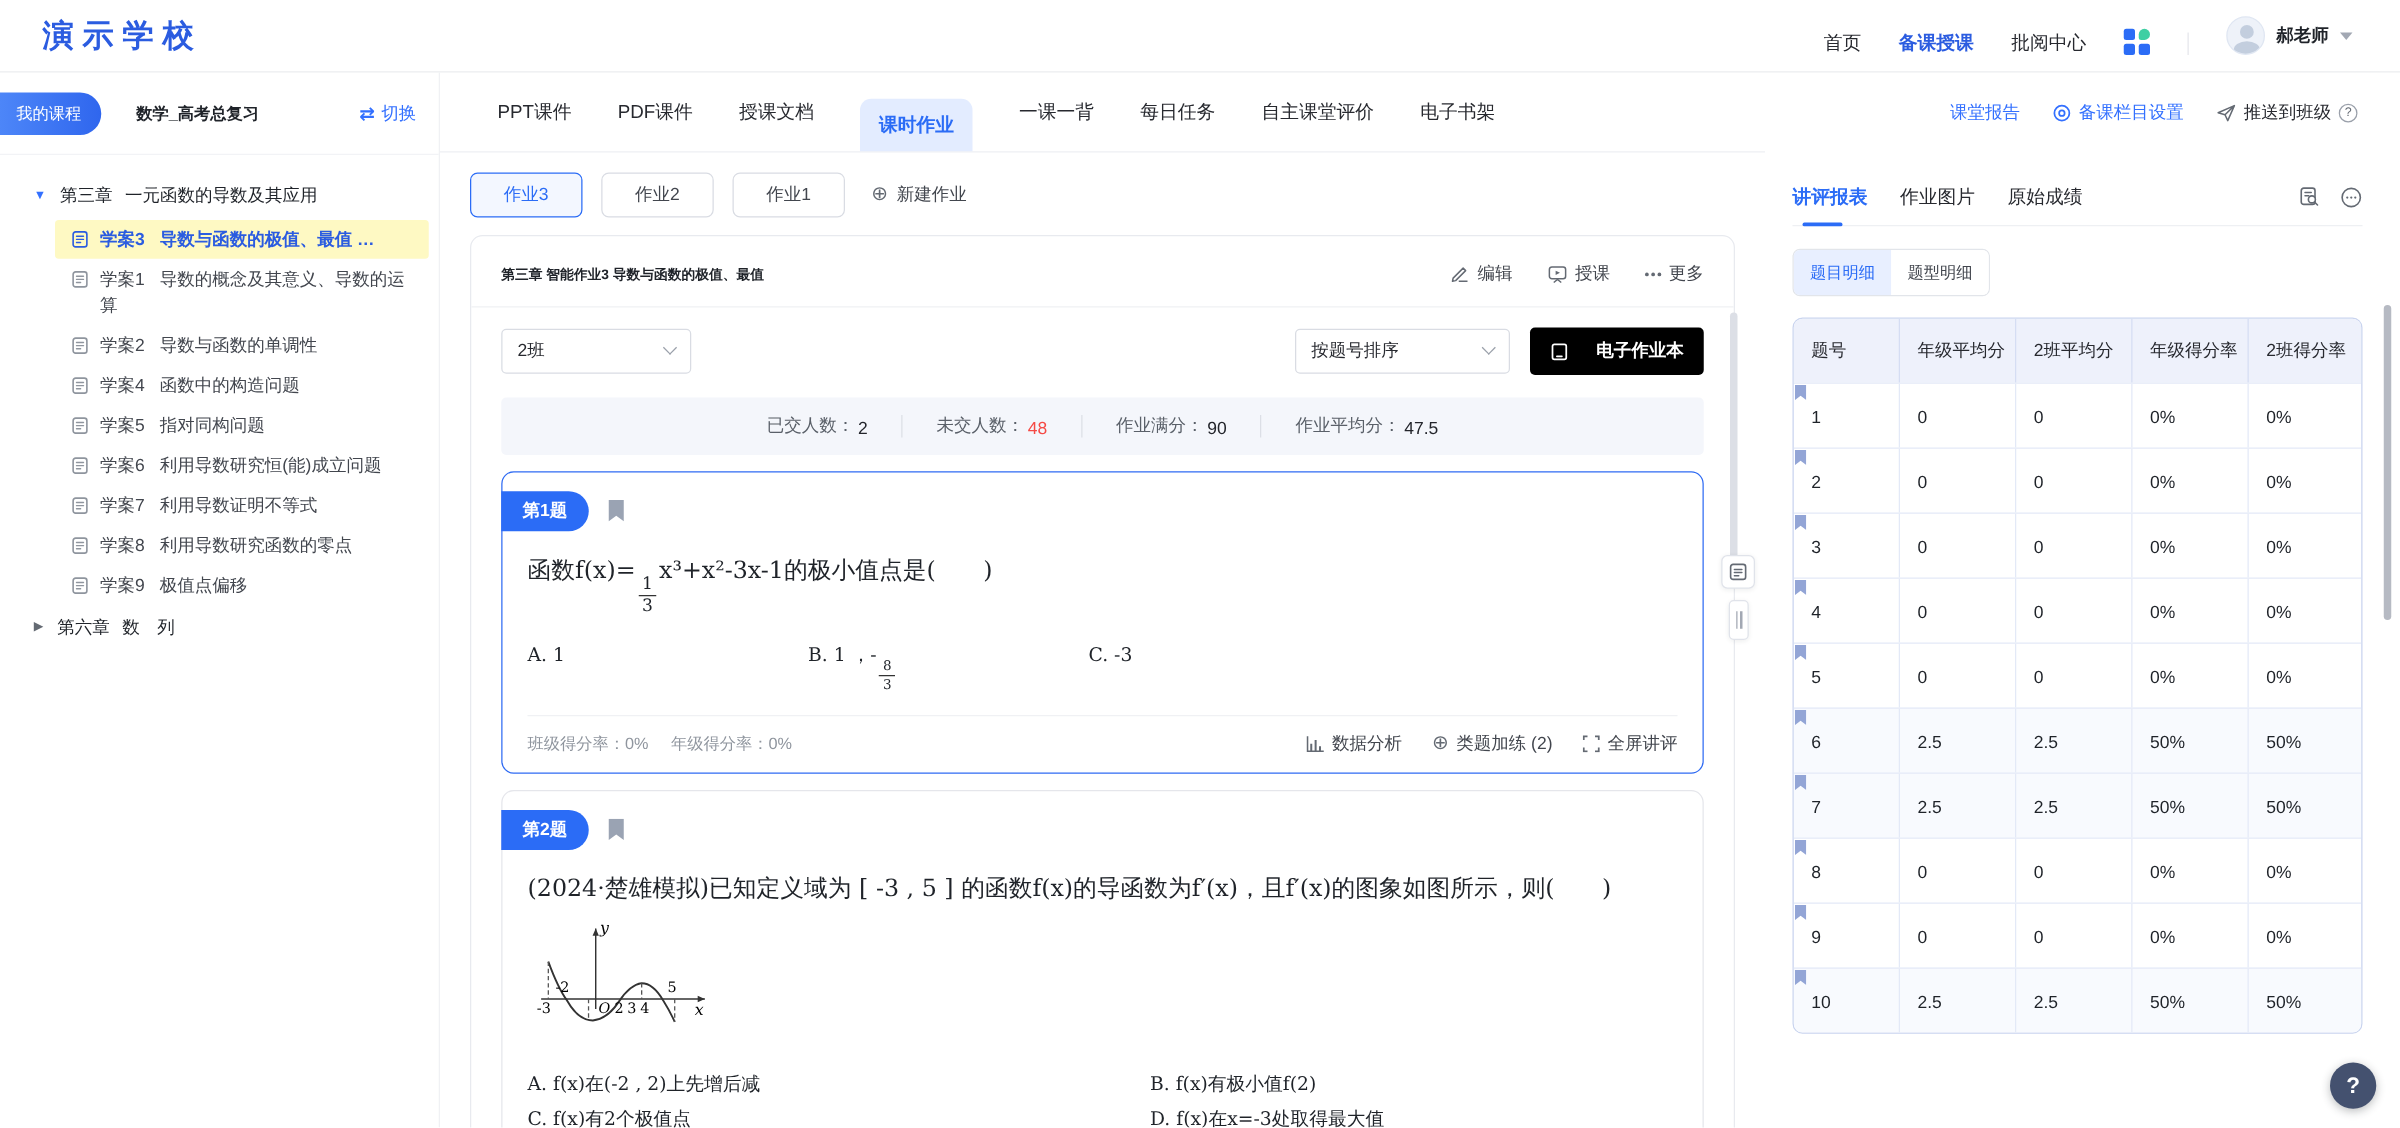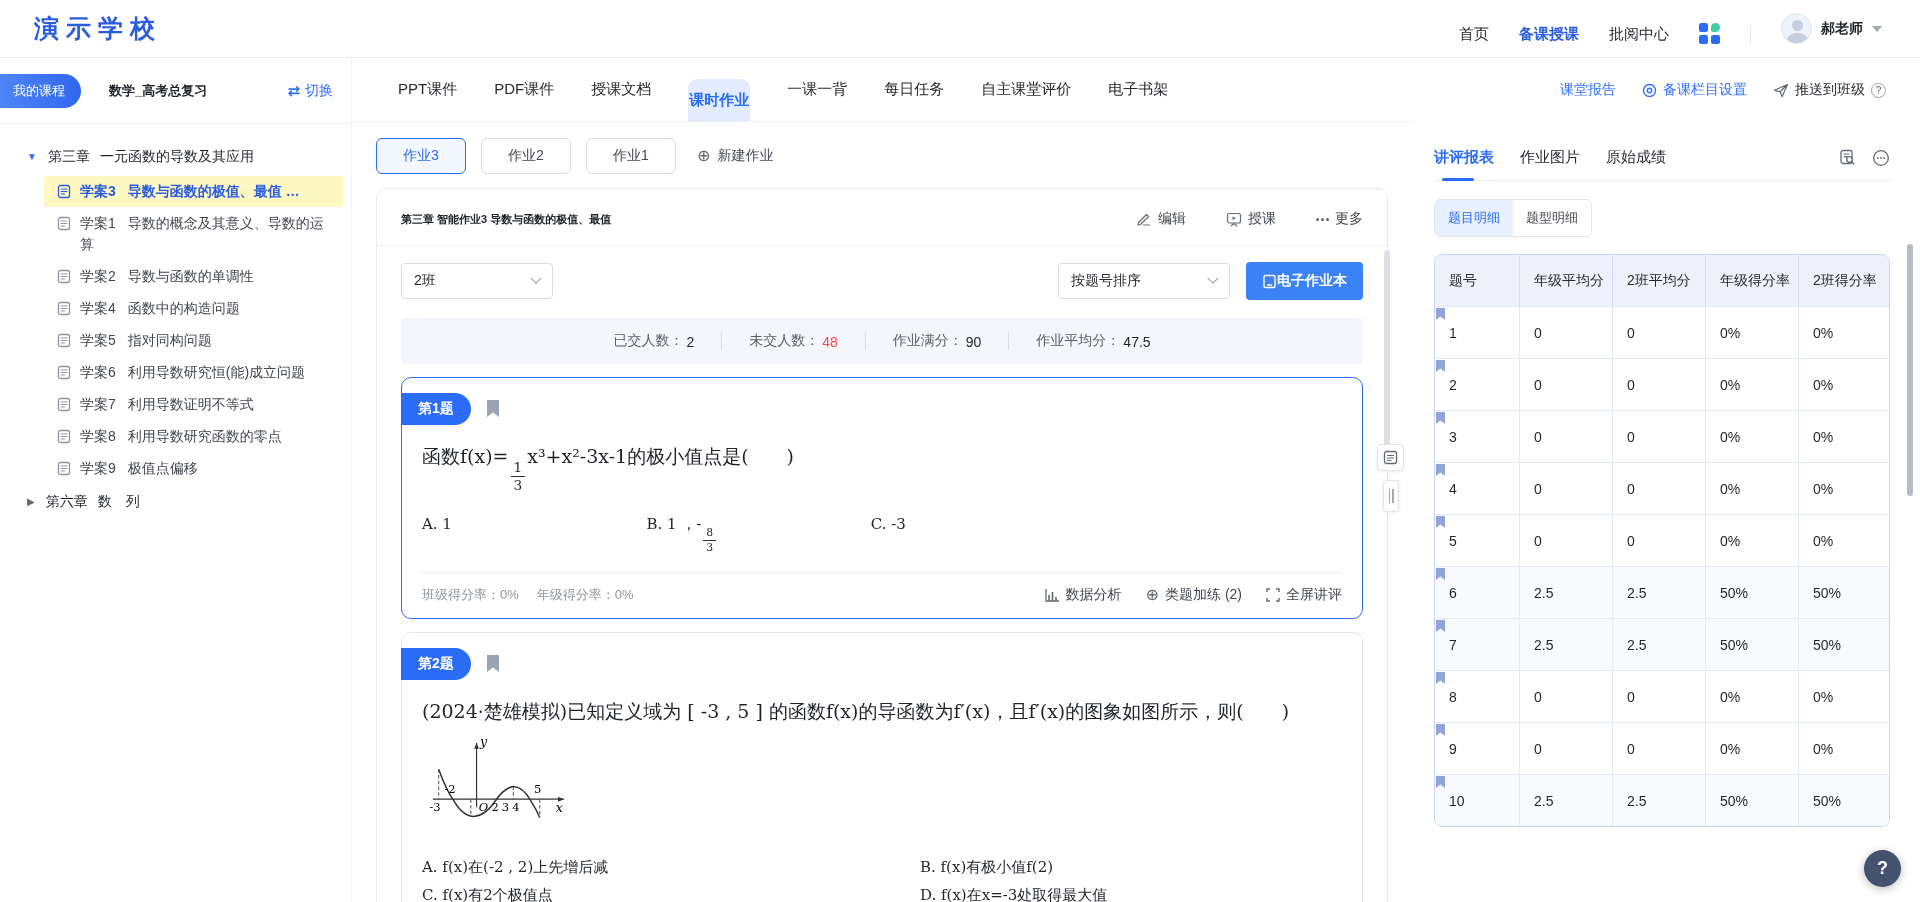--- a/index.html
+++ b/index.html
@@ -40,47 +40,47 @@
   .lesson .doc-ic{flex:none;margin-top:3px}
   .lesson .doc-ic rect,.lesson .doc-ic path{stroke:#8f959e}
   .lesson.active{background:#fef9c3;color:#2b5ce0;font-weight:bold}
   .lesson.active .doc-ic rect,.lesson.active .doc-ic path{stroke:#2b5ce0}
   .lesson .l-label{margin-right:12px}
   
   .content{flex:1;display:flex;flex-direction:column;min-width:0}
   .tabbar{display:flex;height:64px;flex:none}
   .tabbar-left{width:1060px;flex:none;display:flex;align-items:center;gap:37px;padding-left:46px;border-bottom:1px solid #eef0f3}
   .tab{font-size:15px;color:#27292f;cursor:pointer;white-space:nowrap}
-  .tab.active{background:#e3ecff;color:#2b6cf6;font-weight:bold;height:42px;align-self:flex-end;border-radius:9px 9px 0 0;display:flex;align-items:center;padding:0 1px}
+  .tab.active{background:#e3ecff;color:#2b6cf6;font-weight:bold;height:42px;align-self:flex-end;border-radius:9px 9px 0 0;display:flex;align-items:center;padding:0 15px}
   .tabbar-right{flex:1;display:flex;align-items:center;justify-content:flex-end;gap:26px;padding-right:34px;font-size:14px}
   .lnk-blue{color:#3370ff;display:flex;align-items:center;gap:6px;cursor:pointer}
   .lnk-dark{color:#27292f;display:flex;align-items:center;gap:6px;cursor:pointer}
   .qcircle{width:15px;height:15px;border:1px solid #9aa0aa;border-radius:50%;font-size:10px;display:inline-flex;align-items:center;justify-content:center;color:#646a73}
   .body-row{flex:1;display:flex;min-height:0}
   
   .main-col{width:1060px;flex:none;position:relative;padding:16px 0 0 24px}
   .pills{display:flex;align-items:center;gap:15px}
   .pill{height:36px;min-width:90px;padding:0 25px;border:1px solid #d9dce3;border-radius:6px;display:flex;align-items:center;justify-content:center;font-size:14px;background:#fff;color:#42464e;cursor:pointer}
   .pill.active{border-color:#2b6cf6;color:#2b6cf6;background:#f3f7ff}
   .newwork{display:flex;align-items:center;gap:7px;color:#42464e;margin-left:6px;cursor:pointer}
   .plus-ic{font-size:16px;color:#646a73;line-height:1}
   .bigcard{margin-top:14px;width:1012px;height:900px;border:1px solid #e8eaef;border-radius:10px;background:#fff;overflow:hidden}
   .title-row{display:flex;align-items:center;padding:21px 24px 17px}
   .work-title{font-size:11px;font-weight:bold}
-  .title-actions{margin-left:auto;display:flex;align-items:center;gap:40px;color:#42464e;font-size:14px}
+  .title-actions{margin-left:auto;display:flex;align-items:center;gap:28px;color:#42464e;font-size:14px}
   .t-act{display:flex;align-items:center;gap:6px;cursor:pointer}
   .dots3{display:flex;gap:2px}
   .dots3 i{width:3px;height:3px;border-radius:50%;background:#646a73;display:block}
   .hr{border-bottom:1px solid #f0f1f4}
   .controls{display:flex;align-items:center;padding:16px 24px}
   .select{height:36px;border:1px solid #d9dce3;border-radius:4px;display:flex;align-items:center;justify-content:space-between;padding:0 12px;font-size:14px;color:#27292f;background:#fff;cursor:pointer}
   .sel-class{width:152px}
   .sel-sort{width:172px;margin-left:auto}
   .chev{width:8px;height:8px;border-right:1.5px solid #9aa0aa;border-bottom:1.5px solid #9aa0aa;transform:rotate(45deg) translate(-2px,-2px)}
-  .btn-ebook{margin-left:16px;height:38px;background:#3b82f6;color:#fff;border:none;border-radius:4px;padding:0 16px;display:flex;align-items:center;gap:0;font-size:14px;font-weight:bold;cursor:pointer}
+  .btn-ebook{margin-left:16px;height:38px;background:#000000;color:#fff;border:none;border-radius:4px;padding:0 16px;display:flex;align-items:center;gap:22px;font-size:14px;font-weight:bold;cursor:pointer}
   .stats{margin:2px 24px 0;background:#f4f6fb;border-radius:4px;height:46px;display:flex;align-items:center;justify-content:center}
   .stat{display:flex;align-items:flex-end;padding:0 27px;color:#5a6069;font-size:14px}
   .stat+.stat{border-left:1px solid #dcdfe6}
   .stat b{font-weight:normal;color:#23252b;margin-left:3px}
   .stat b.red{color:#f54a45}
   
   .qcard{margin:13px 24px 0;border:1px solid #e5e6eb;border-radius:10px;padding:0 20px 14px;background:#fff;position:relative}
   .qcard.selected{border:1.5px solid #2f6bf3}
   .qhead{display:flex;align-items:center;gap:15px;padding-top:15px;margin-left:-21px}
   .qbadge{background:#2b6cf6;color:#fff;font-size:14px;font-weight:bold;padding:7px 17px;border-radius:0 16px 16px 0}

